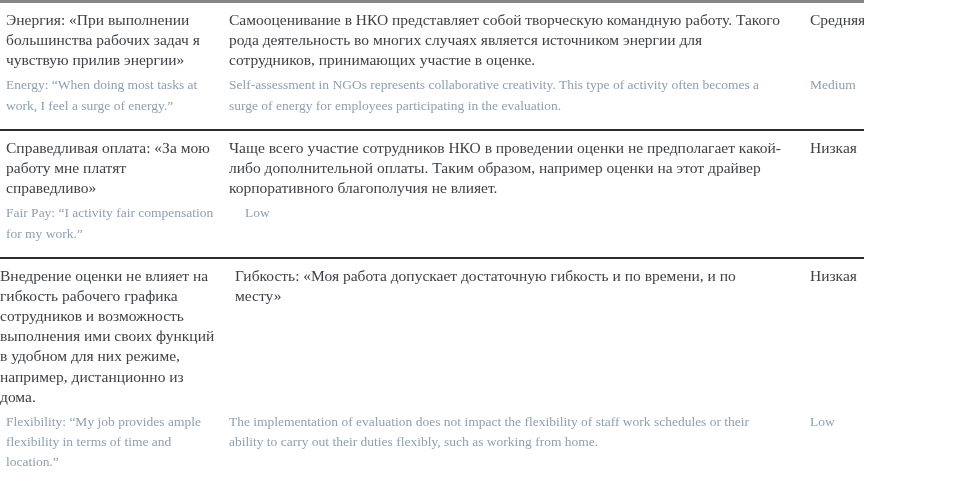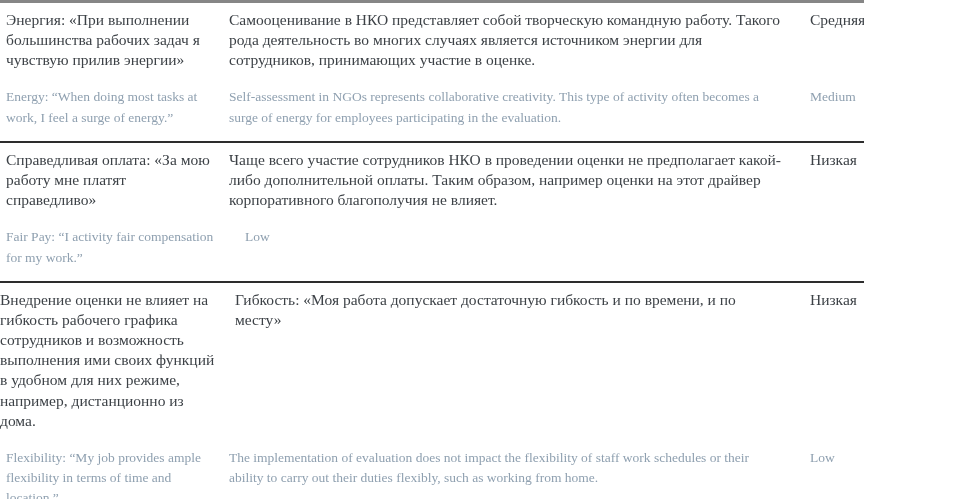--- a/index.html
+++ b/index.html
@@ -37,21 +37,20 @@
     font-size: 15.5px;
     line-height: 1.3;
     align-self: start;
   }
   .en {
     color: #8fa0b0;
     font-size: 13.5px;
     line-height: 1.5;
     padding-top: 5px;
     align-self: start;
-    margin-top: 12px;
   }
 </style>
 </head>
 <body>
 
 <div class="page">
 
   <div class="t-row">
     <div class="cell c1 ru">Энергия: «При выполнении большинства рабочих задач я чувствую прилив энергии»</div>
     <div class="cell c2 ru">Самооценивание в НКО представляет собой творческую командную работу. Такого рода деятельность во многих случаях является источником энергии для сотрудников, принимающих участие в оценке.</div>

